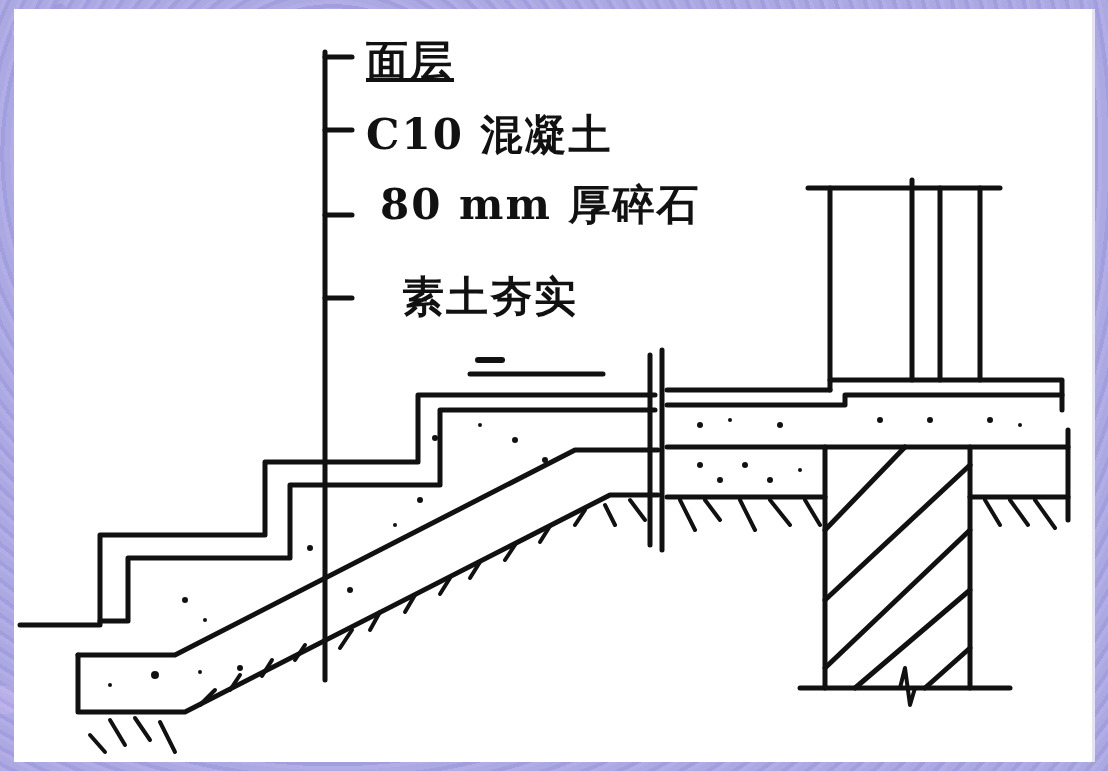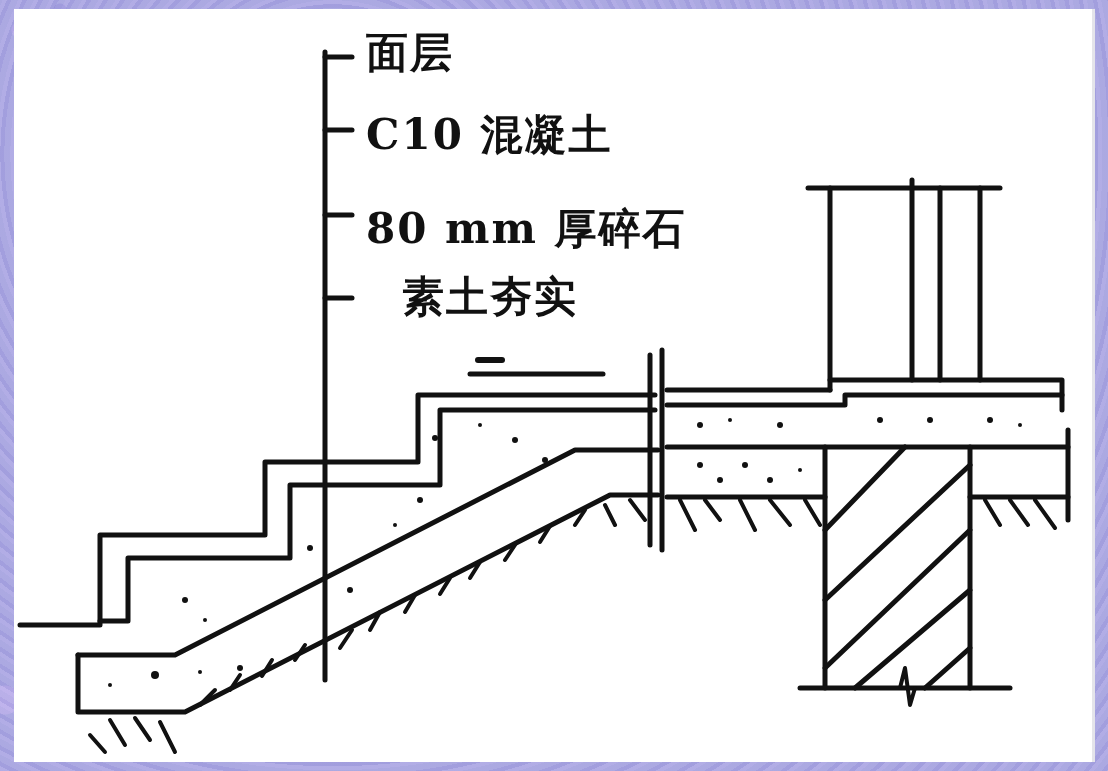--- a/index.html
+++ b/index.html
@@ -151,16 +151,16 @@
       <circle cx="880" cy="420" r="3"></circle>
     <circle cx="930" cy="420" r="3"></circle>
       <circle cx="990" cy="420" r="3"></circle>
     <circle cx="1020" cy="425" r="2"></circle>
       <circle cx="700" cy="425" r="3"></circle>
     <circle cx="730" cy="420" r="2"></circle>
       <circle cx="780" cy="425" r="3"></circle>
   </g>
 </svg>
 
-<div class="label" style="top:28px;">面层</div>
+<div class="label" style="top:36px;text-decoration:underline;">面层</div>
 <div class="label" style="top:110px;">C10 混凝土</div>
-<div class="label" style="top:204px;">80 mm 厚碎石</div>
+<div class="label" style="top:180px;margin-left:14px;">80 mm 厚碎石</div>
 <div class="label" style="top:272px;margin-left:36px;">素土夯实</div>
 
 </body></html>

